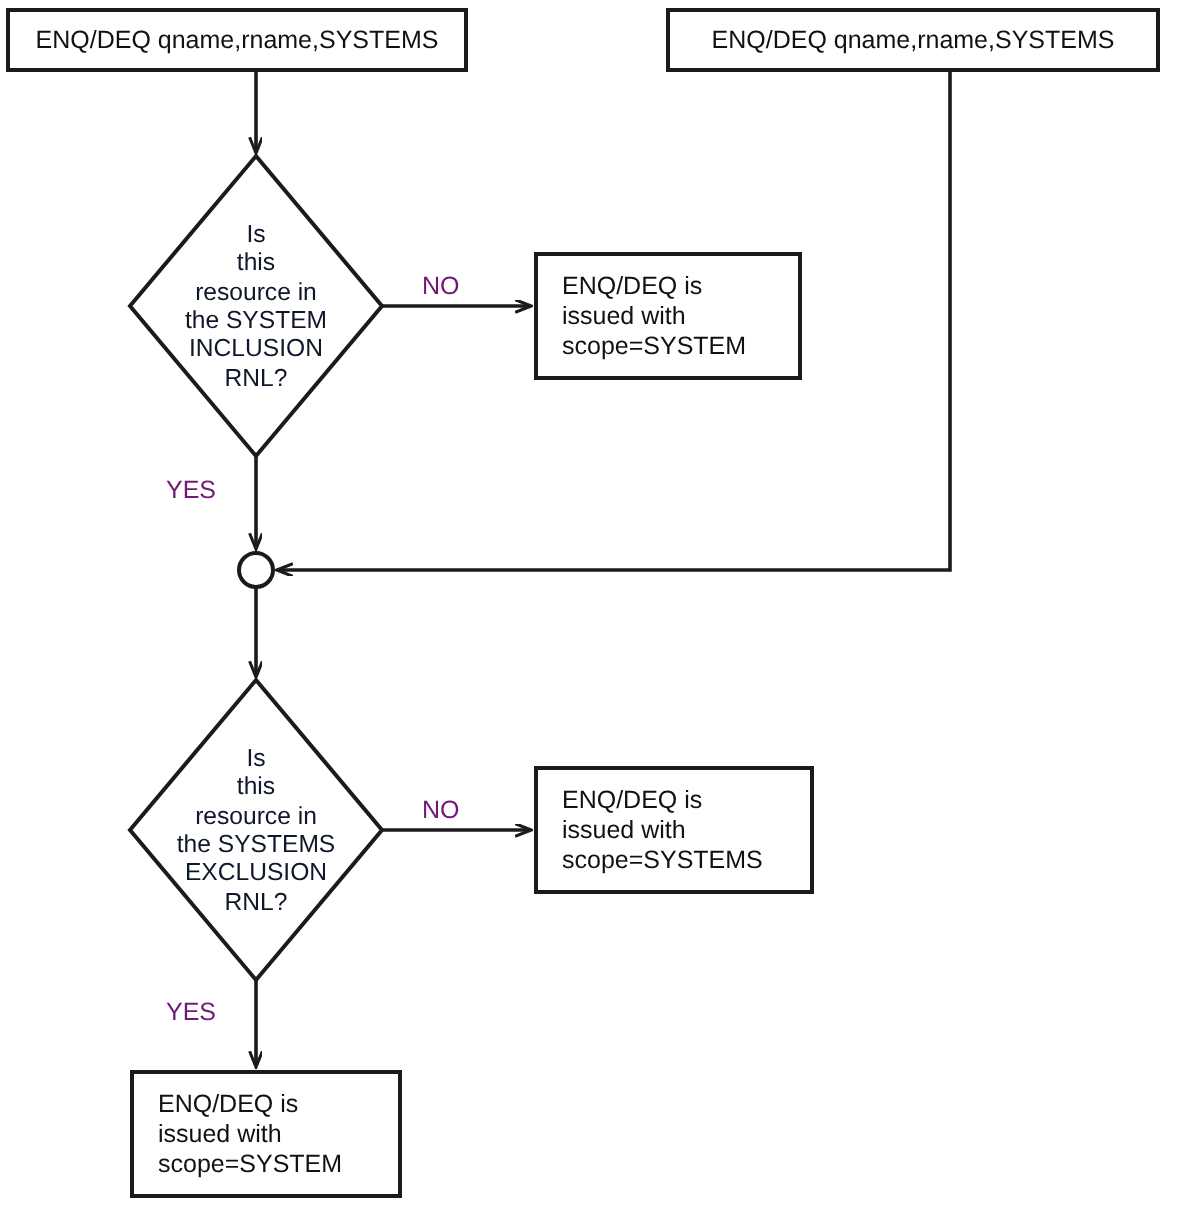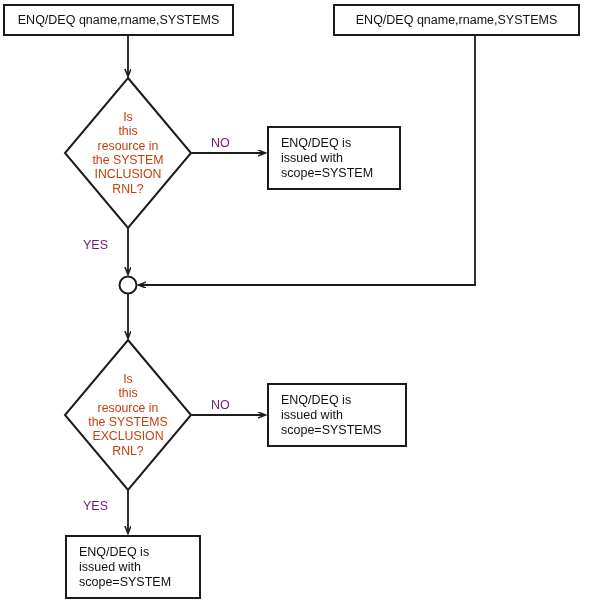--- a/index.html
+++ b/index.html
@@ -47,21 +47,21 @@
     justify-content: flex-start;
     text-align: left;
     padding-left: 12px;
   }
   .diamond-label {
     position: absolute;
     font-size: 12.3px;
     line-height: 14.4px;
     text-align: center;
     white-space: pre-line;
-    color: #c2410c;
+    color: #0f172a;
     display: flex;
     align-items: center;
     justify-content: center;
   }
   .edge-label {
     position: absolute;
     font-size: 12.5px;
     color: #701a75;
     white-space: nowrap;
   }

